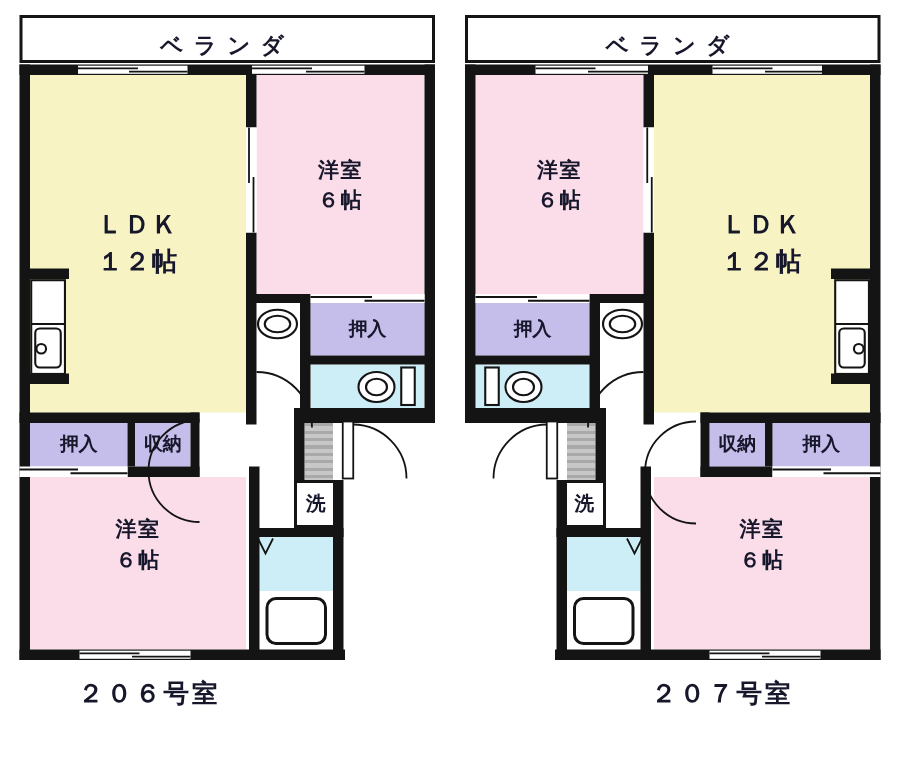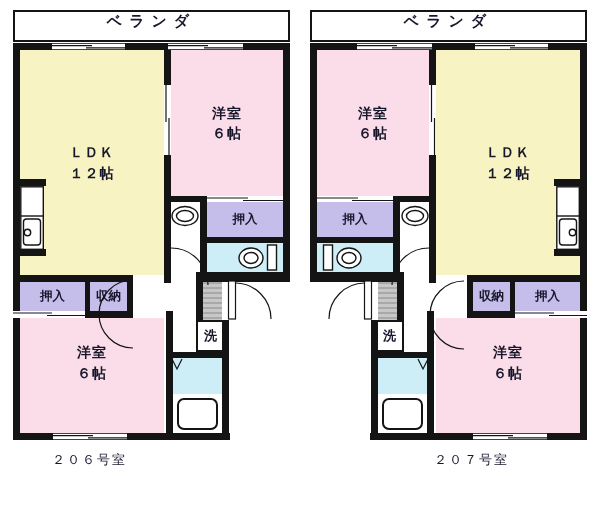--- a/index.html
+++ b/index.html
@@ -1,35 +1,35 @@
 <!DOCTYPE html>
 <html style="--c-bg: #ffffff; --c-wall: #141414; --c-text: #17172c; --c-ldk: #f8f3c3; --c-bedroom: #fadde8; --c-closet: #c5bdea; --c-wet: #cdeef6; --c-genkan: #b5b5b5;"><head>
 <meta charset="utf-8">
 <style>
   html,body{margin:0;padding:0;background:#fff;}
   #stage{position:relative;width:600px;height:506px;background:var(--c-bg,#fff);
          font-family:"Liberation Sans","DejaVu Sans",sans-serif;color:var(--c-text,#17172c);overflow:hidden;}
   .wall{position:absolute;background:var(--c-wall,#141414);}
   .room{position:absolute;display:flex;flex-direction:column;align-items:center;justify-content:center;
         font-weight:bold;line-height:1.45;letter-spacing:1px;text-align:center;}
-  .yellow{background:var(--c-ldk,#f8f3c3);font-size:14px;}
+  .yellow{background:var(--c-ldk,#f8f3c3);font-size:17px;}
   .pink{background:var(--c-bedroom,#fadde8);font-size:14px;}
   .pink.low{padding-bottom:26px;box-sizing:border-box;}
   .lav{background:var(--c-closet,#c5bdea);font-size:12.5px;letter-spacing:0;}
   .cyan{background:var(--c-wet,#cdeef6);}
   .genkan{position:absolute;background:repeating-linear-gradient(to bottom,
           #a9a9a9 0 2px,#c7c7c7 2px 5px);}
   .veranda{position:absolute;border:2px solid var(--c-wall,#141414);background:#fff;
-           display:flex;align-items:flex-start;justify-content:center;
+           display:flex;align-items:flex-end;justify-content:center;
            font-weight:bold;font-size:15px;letter-spacing:7px;}
   .laundry{position:absolute;border:2px solid var(--c-wall,#141414);background:#fff;box-sizing:border-box;
            display:flex;align-items:center;justify-content:center;font-weight:bold;font-size:13px;}
   .tub{position:absolute;border:2px solid var(--c-wall,#141414);border-radius:7px;background:#fff;box-sizing:border-box;}
   .white-room{position:absolute;background:#fff;}
-  .unit-label{position:absolute;font-weight:normal;font-size:13px;letter-spacing:2px;}
+  .unit-label{position:absolute;font-weight:bold;font-size:17px;letter-spacing:2px;}
   .caption{position:absolute;left:0;right:0;top:481px;text-align:center;font-weight:bold;font-size:13.5px;}
   svg{position:absolute;left:0;top:0;pointer-events:none;}
 </style>
 </head>
 <body>
 
 <div id="stage">
 
   <div class="veranda" style="left:13px;top:10px;width:273px;height:28px">
     <span>ベランダ</span>

